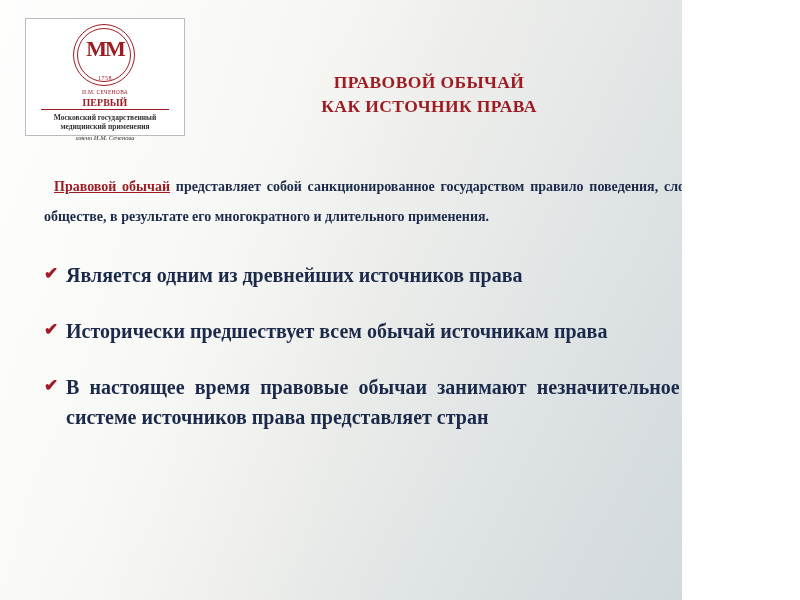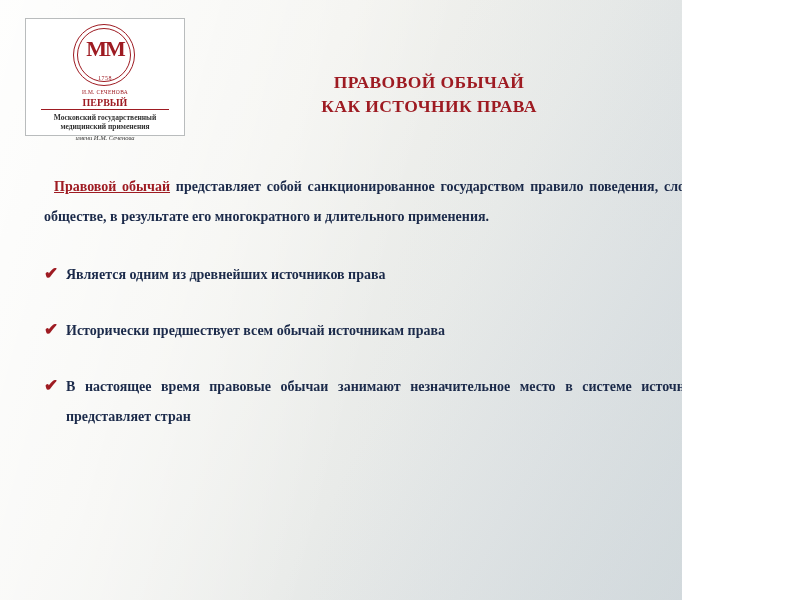--- a/index.html
+++ b/index.html
@@ -160,21 +160,21 @@
   .bullet-mark {
     flex: 0 0 auto;
     width: 22px;
     color: #9e1b22;
     font-size: 17px;
     line-height: 28px;
     font-weight: bold;
   }
   .bullet-text {
     flex: 1 1 auto;
-    font-size: 14px;
+    font-size: 20px;
     line-height: 30px;
     color: #1b2a4a;
     font-weight: bold;
     text-align: justify;
   }
 </style>
 </head>
 <body>
 
 <div class="slide">

